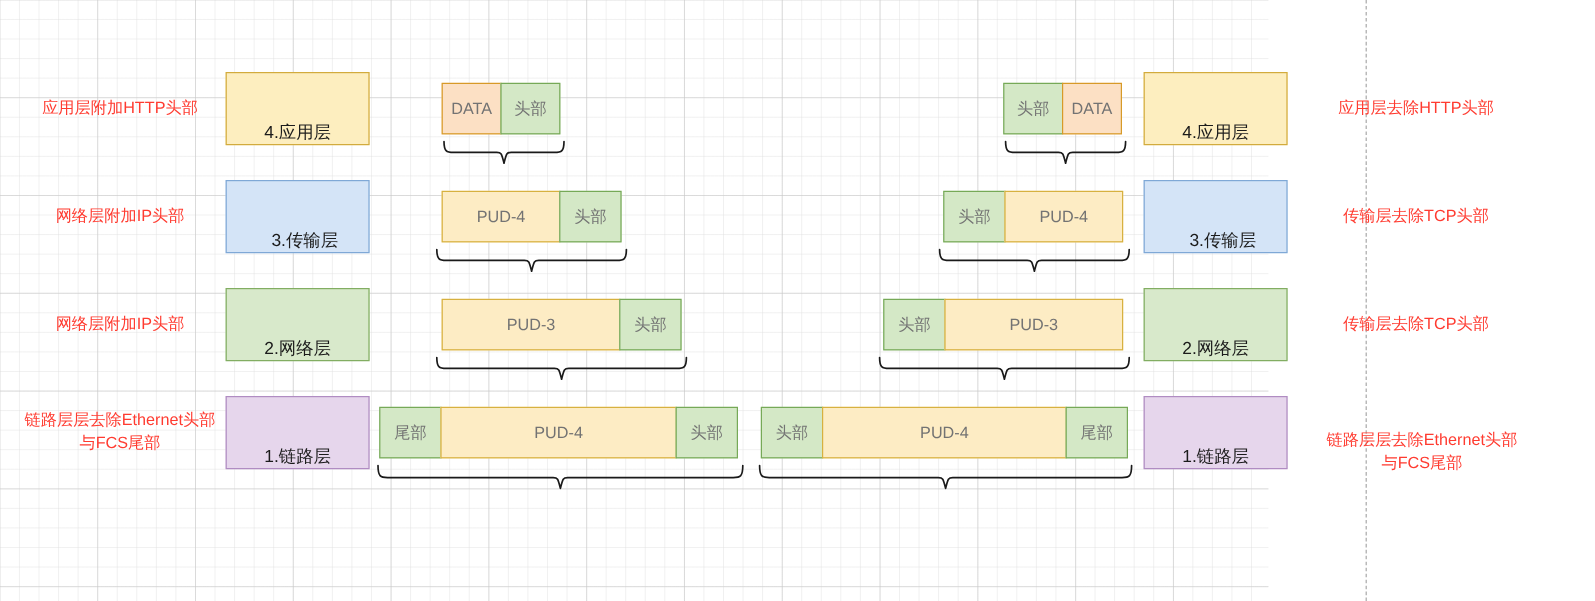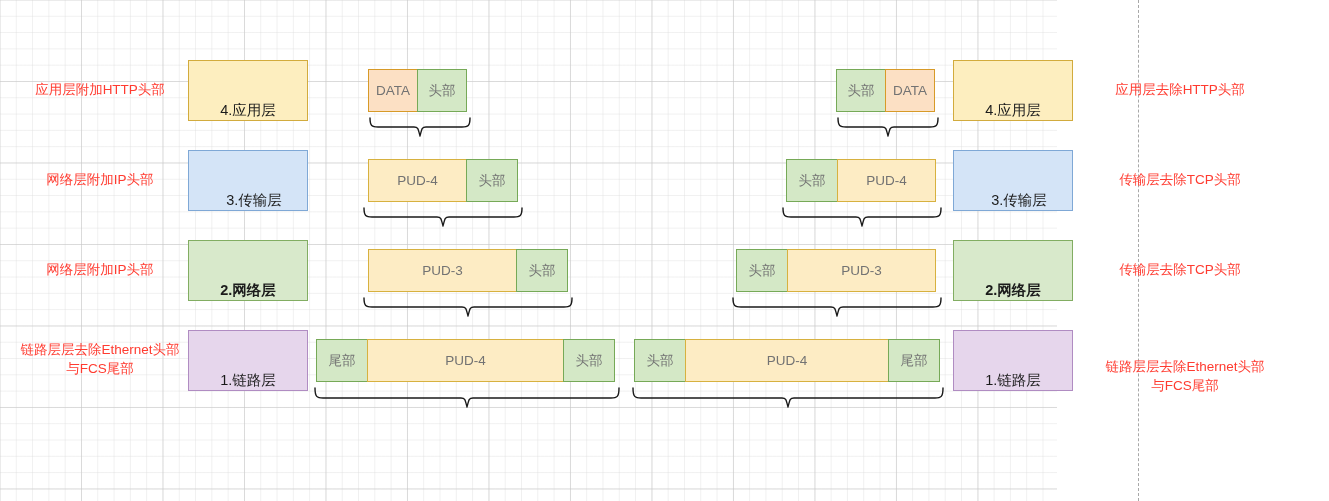--- a/index.html
+++ b/index.html
@@ -48,21 +48,21 @@
   .layer-box {
     border: 1px solid #b8a33a;
     display: flex;
     align-items: flex-end;
     justify-content: center;
     font-size: 14.5px;
     color: #1b1b1b;
   }
   .layer-app   { background: #fdeebf; border-color: #d2ab3d; }
   .layer-trans { background: #d4e4f7; border-color: #7fa8d6; padding-left: 12px; }
-  .layer-net   { background: #d8e9cb; border-color: #82ad62; font-weight: bold; }
+  .layer-net   { background: #d8e9cb; border-color: #82ad62; }
   .layer-link  { background: #e6d6ec; border-color: #b08cc2; }
 
   
   .pkt {
     display: flex;
     align-items: stretch;
   }
   .seg {
     box-sizing: border-box;
     display: flex;

